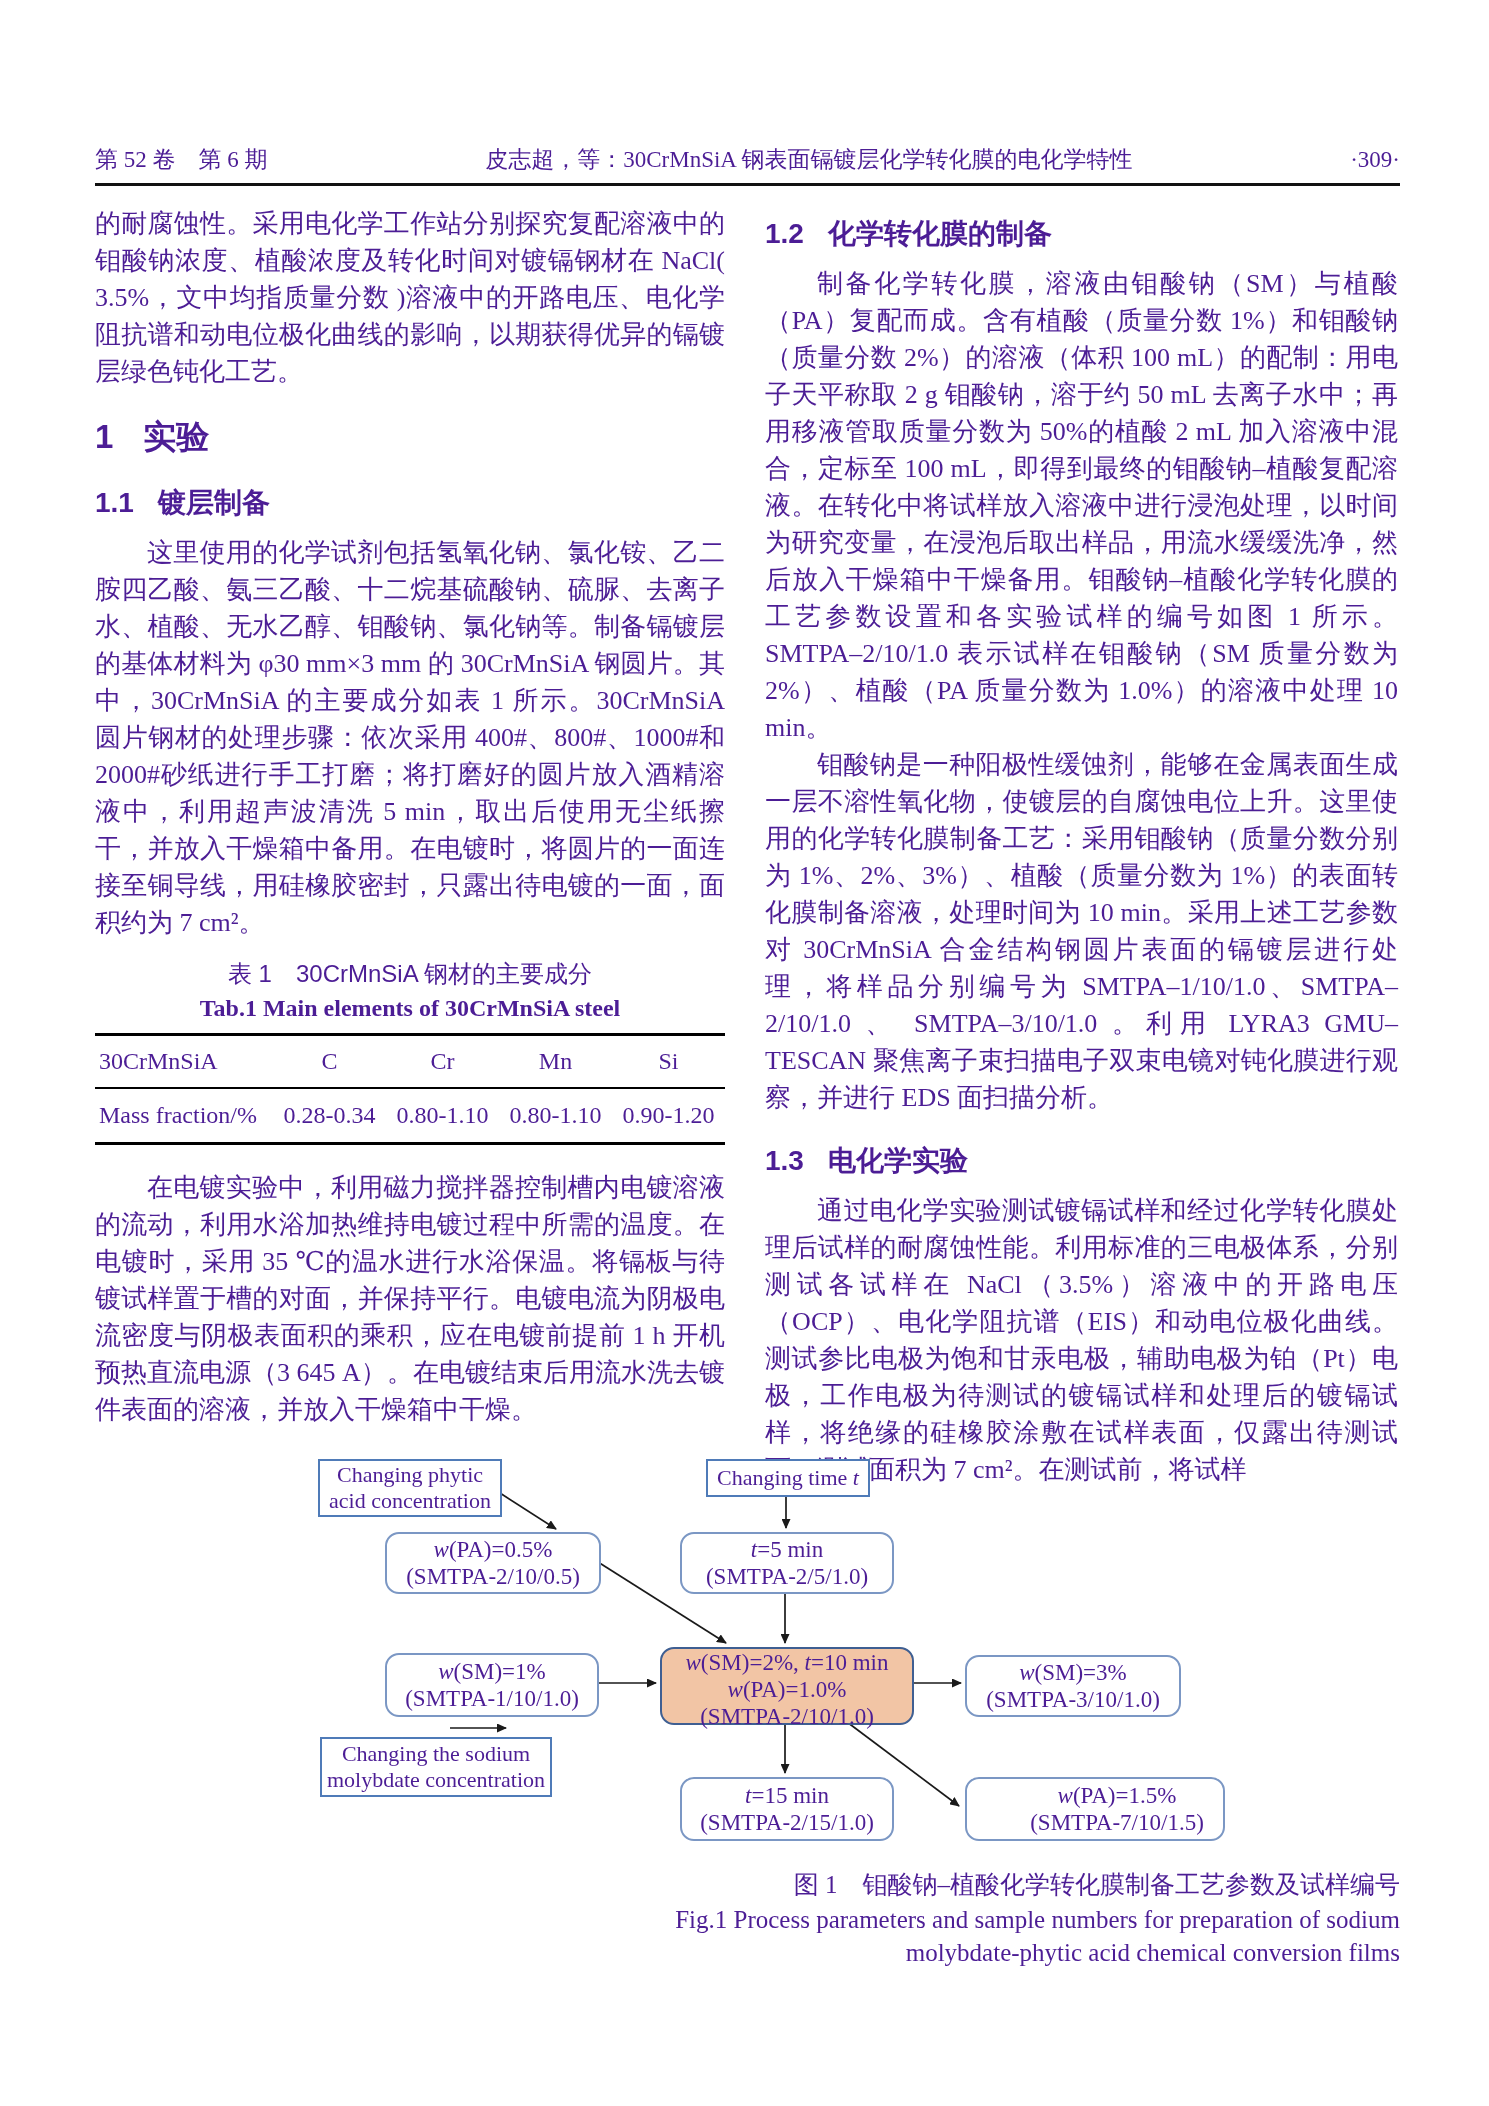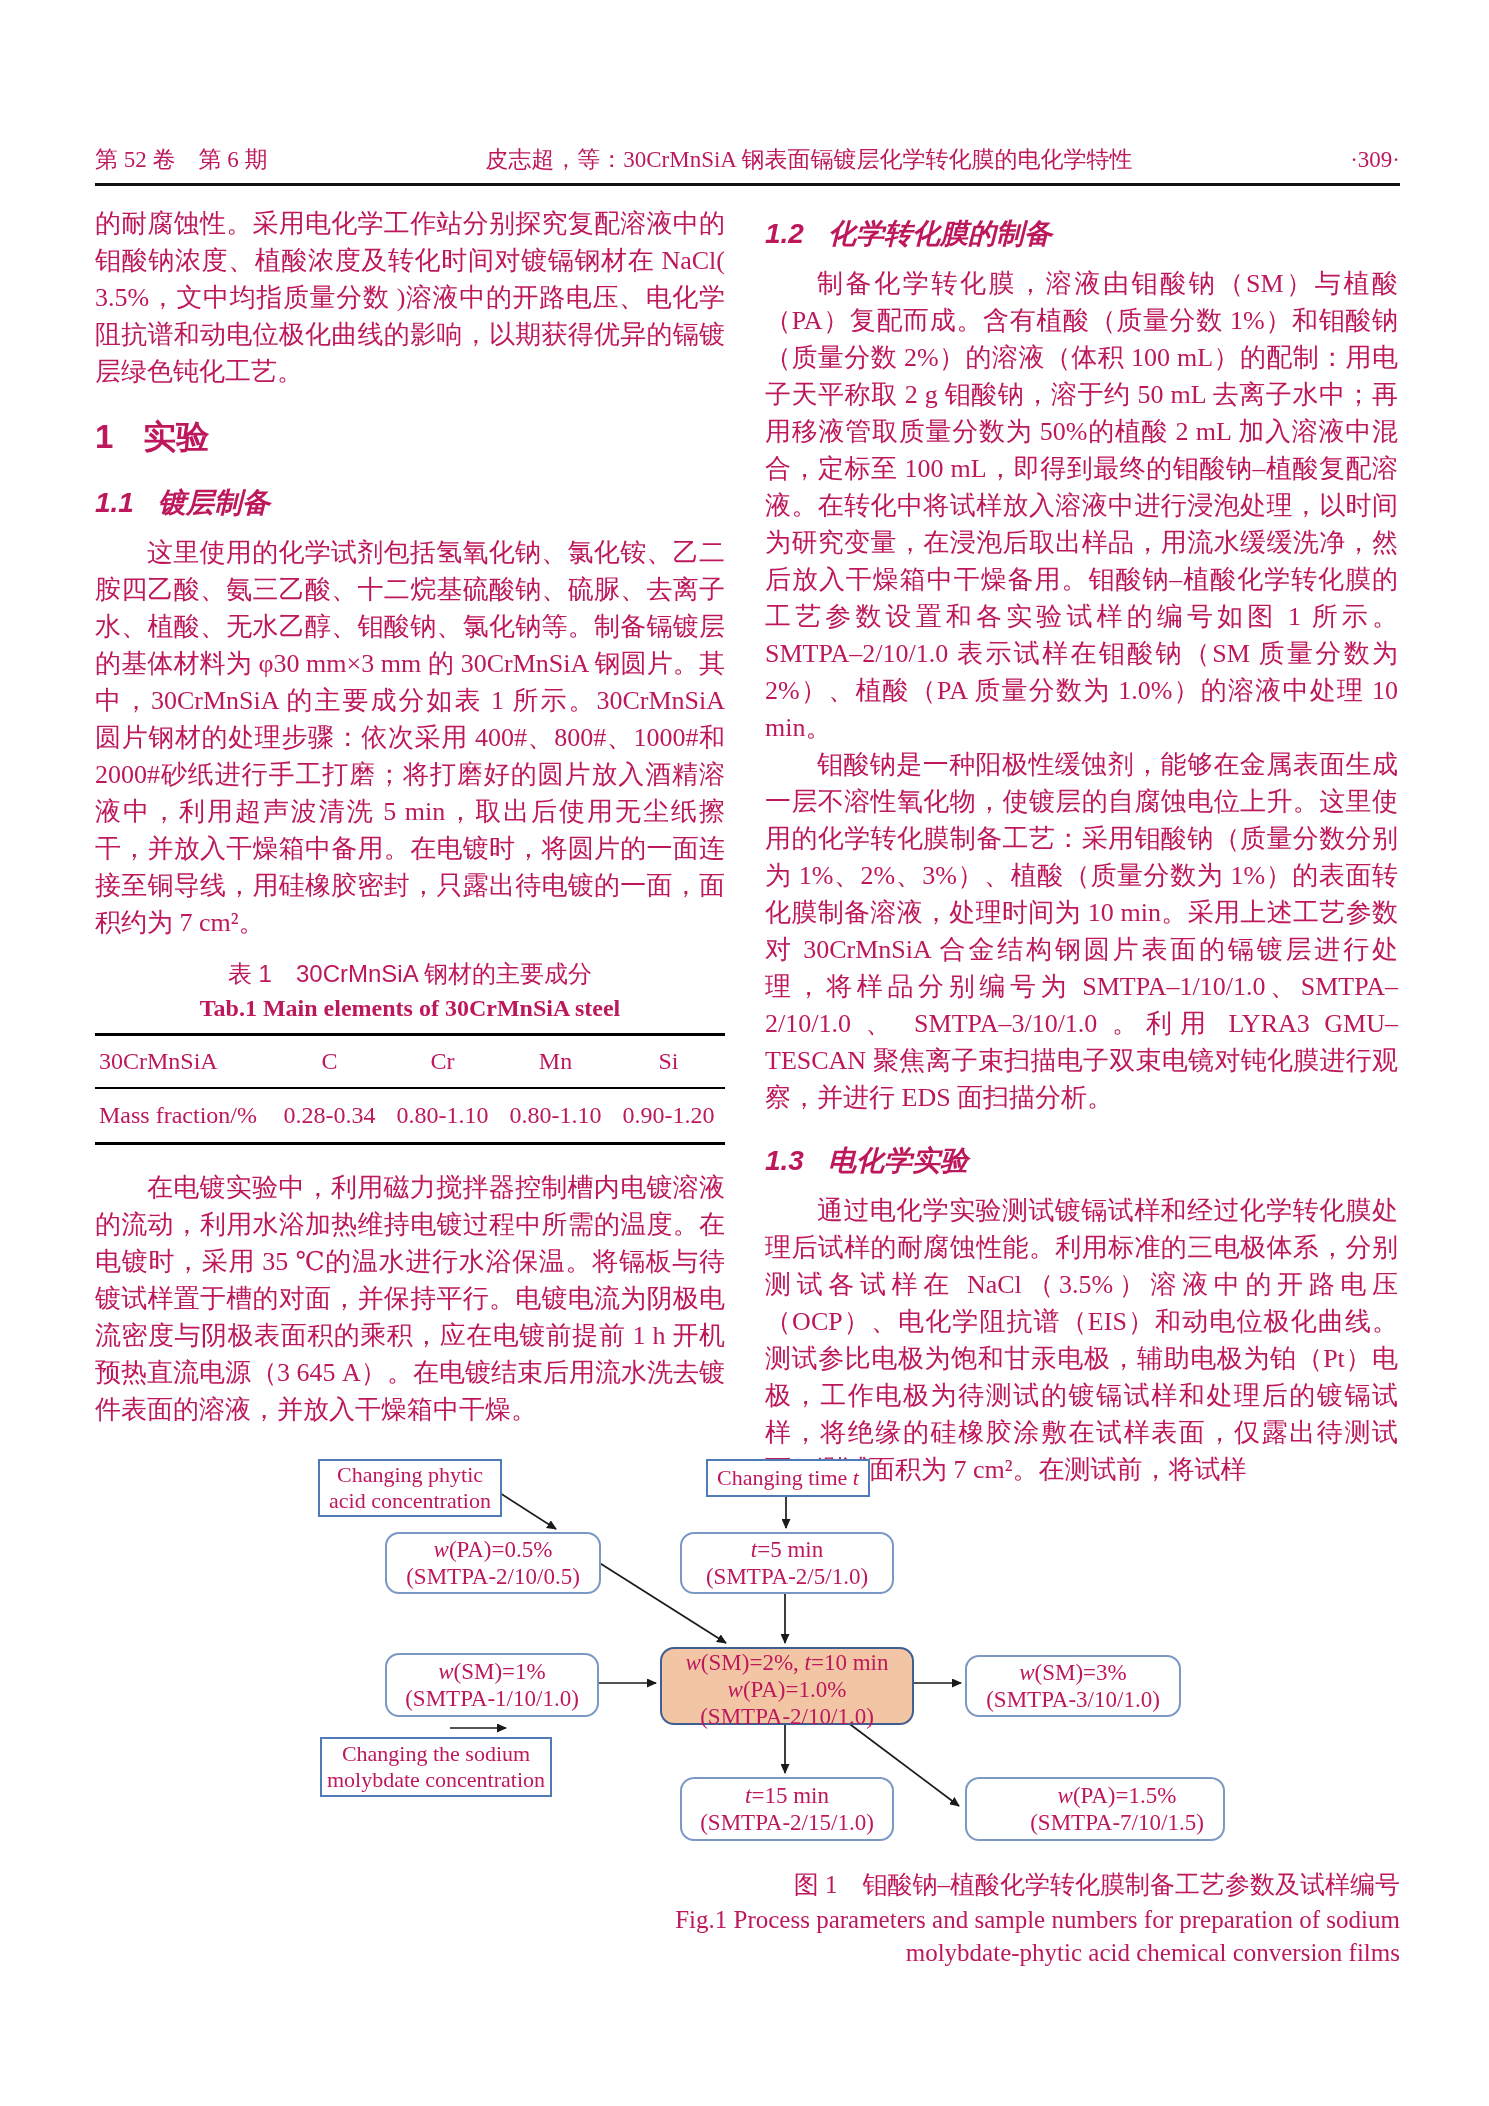--- a/index.html
+++ b/index.html
@@ -1,19 +1,19 @@
 <!DOCTYPE html>
 <html><head>
 <meta charset="utf-8">
 <style>
   html,body{margin:0;padding:0;background:#e8e8e8;}
   .page{
     position:relative;width:1489px;height:2106px;background:#ffffff;
     margin:0 auto;overflow:hidden;
-    font-family:"Liberation Serif","DejaVu Serif",serif;color:#be185d;
+    font-family:"Liberation Serif","DejaVu Serif",serif;color:#4c1d95;
   }
   
   .hdr{
     position:absolute;left:95px;right:89px;top:144px;
     display:flex;justify-content:space-between;align-items:baseline;
     font-size:23px;
   }
   .hdr .hc{flex:1;text-align:center;}
   .rule{position:absolute;left:95px;right:89px;top:183px;height:3px;background:#111;}
   
@@ -22,21 +22,21 @@
   .col-r{left:765px;width:633px;}
   p{margin:0;}
   p.ind{text-indent:2em;}
   h1.sec{
     font-family:"Liberation Sans","DejaVu Sans",sans-serif;font-weight:bold;
     font-size:33px;line-height:42px;margin:26px 0 0 0;text-align:left;
   }
   h1.sec .num{margin-right:30px;}
   h2.sec{
     font-family:"Liberation Sans","DejaVu Sans",sans-serif;font-weight:bold;
-    font-size:28px;line-height:38px;margin:26px 0 12px 0;text-align:left;font-style:italic;
+    font-size:28px;line-height:38px;margin:26px 0 12px 0;text-align:left;
   }
   h2.sec .num{margin-right:24px;}
   .col-r h2.first{margin-top:10px;}
   
   .tbl-title-zh{
     font-family:"Liberation Sans","DejaVu Sans",sans-serif;
     font-size:24px;line-height:30px;text-align:center;margin-top:18px;
   }
   .tbl-title-en{
     font-weight:bold;font-size:24px;line-height:30px;text-align:center;margin-top:4px;

